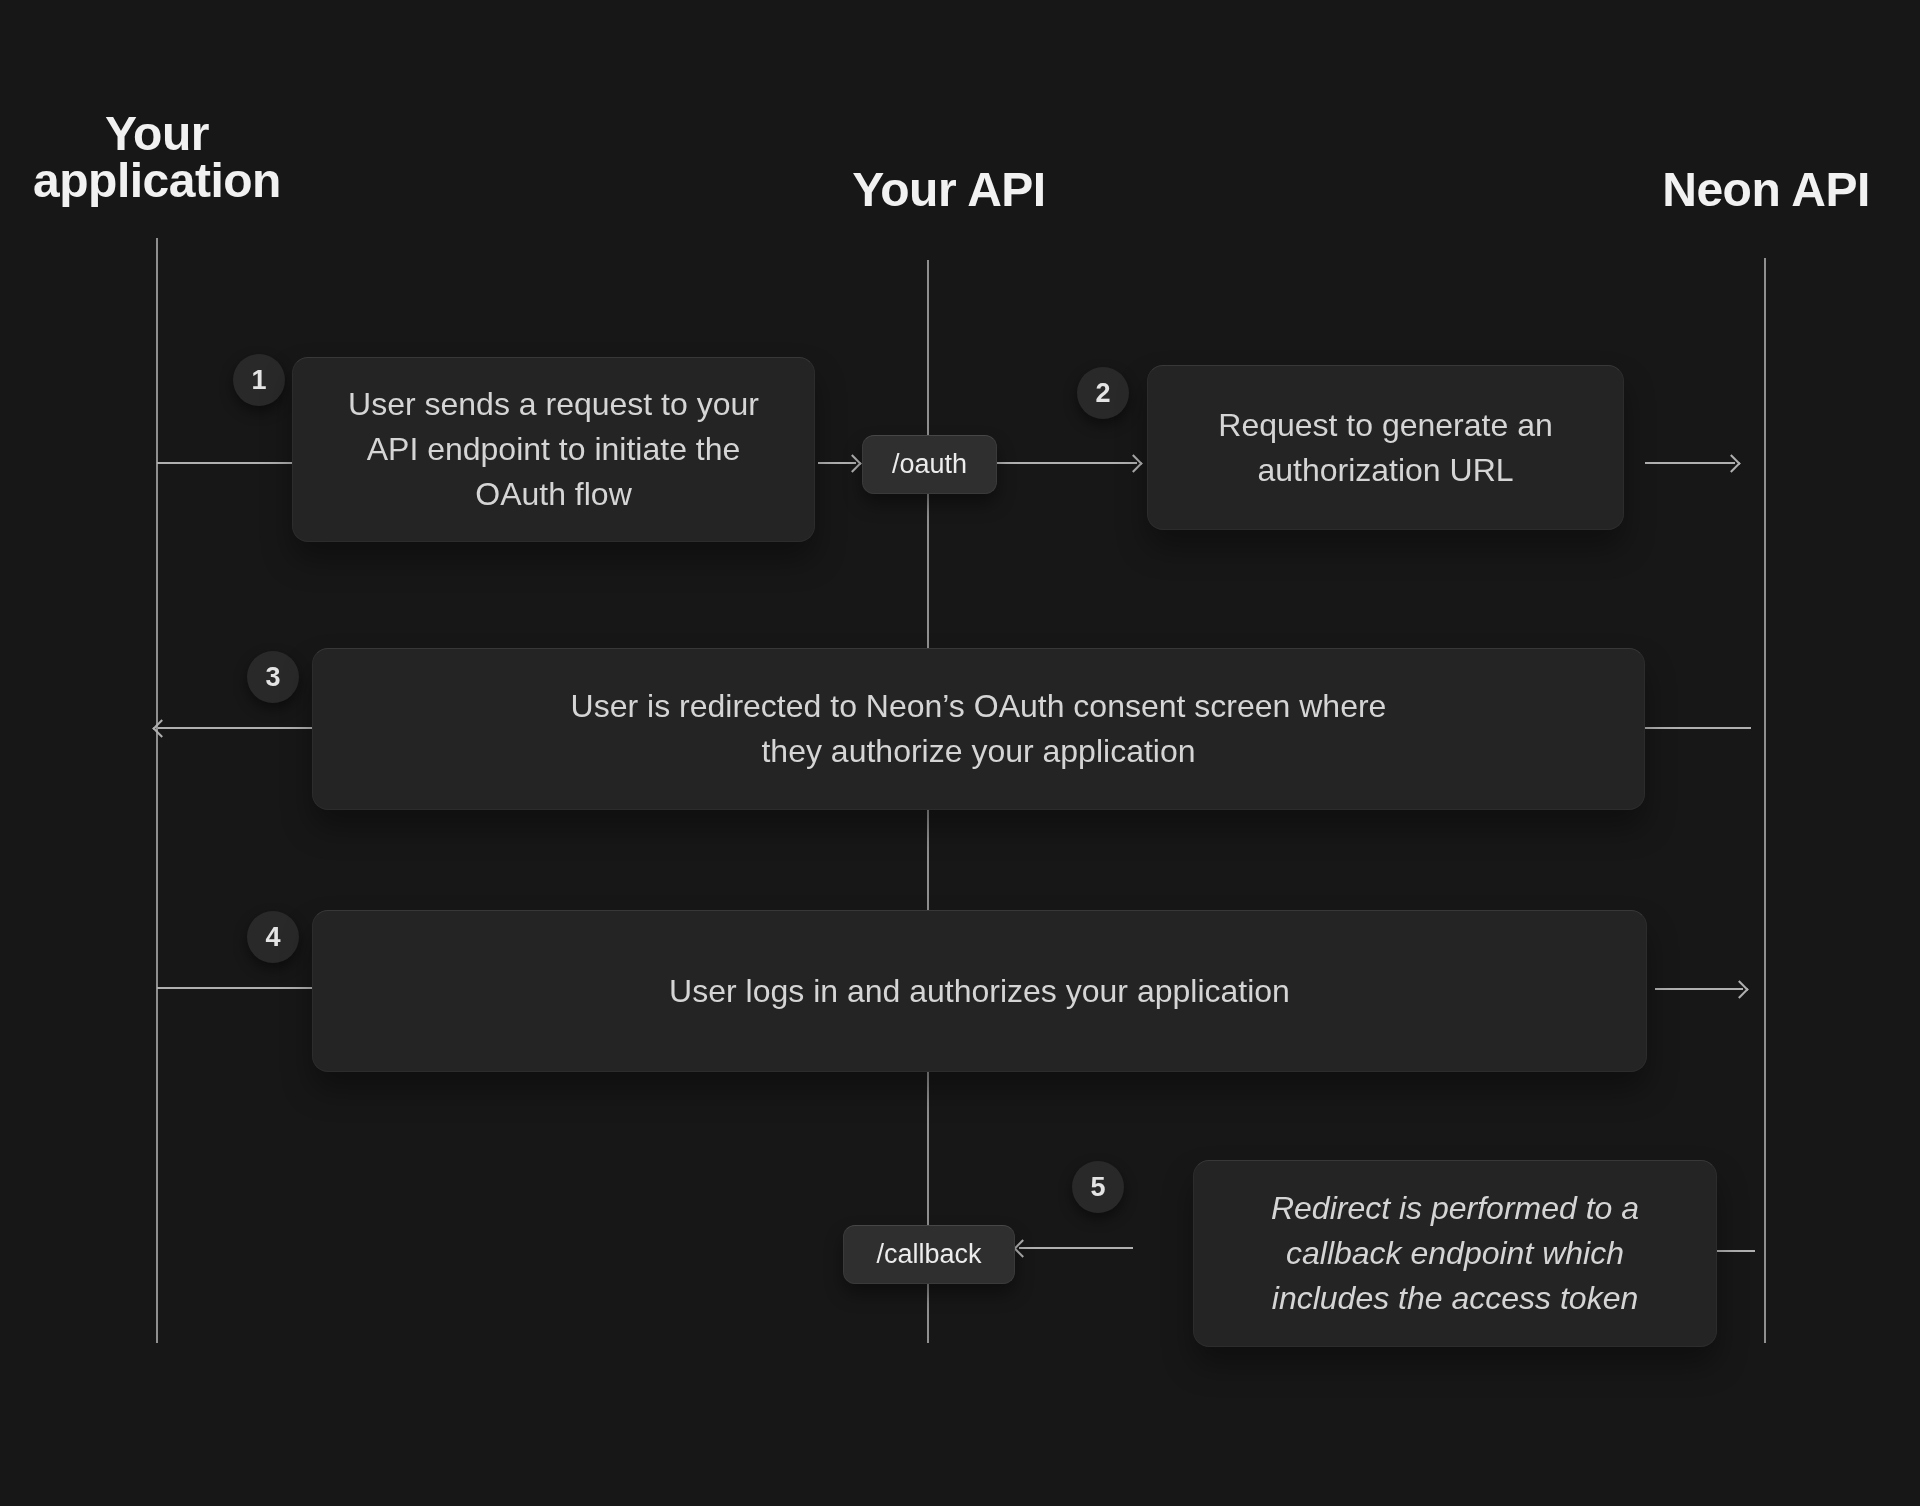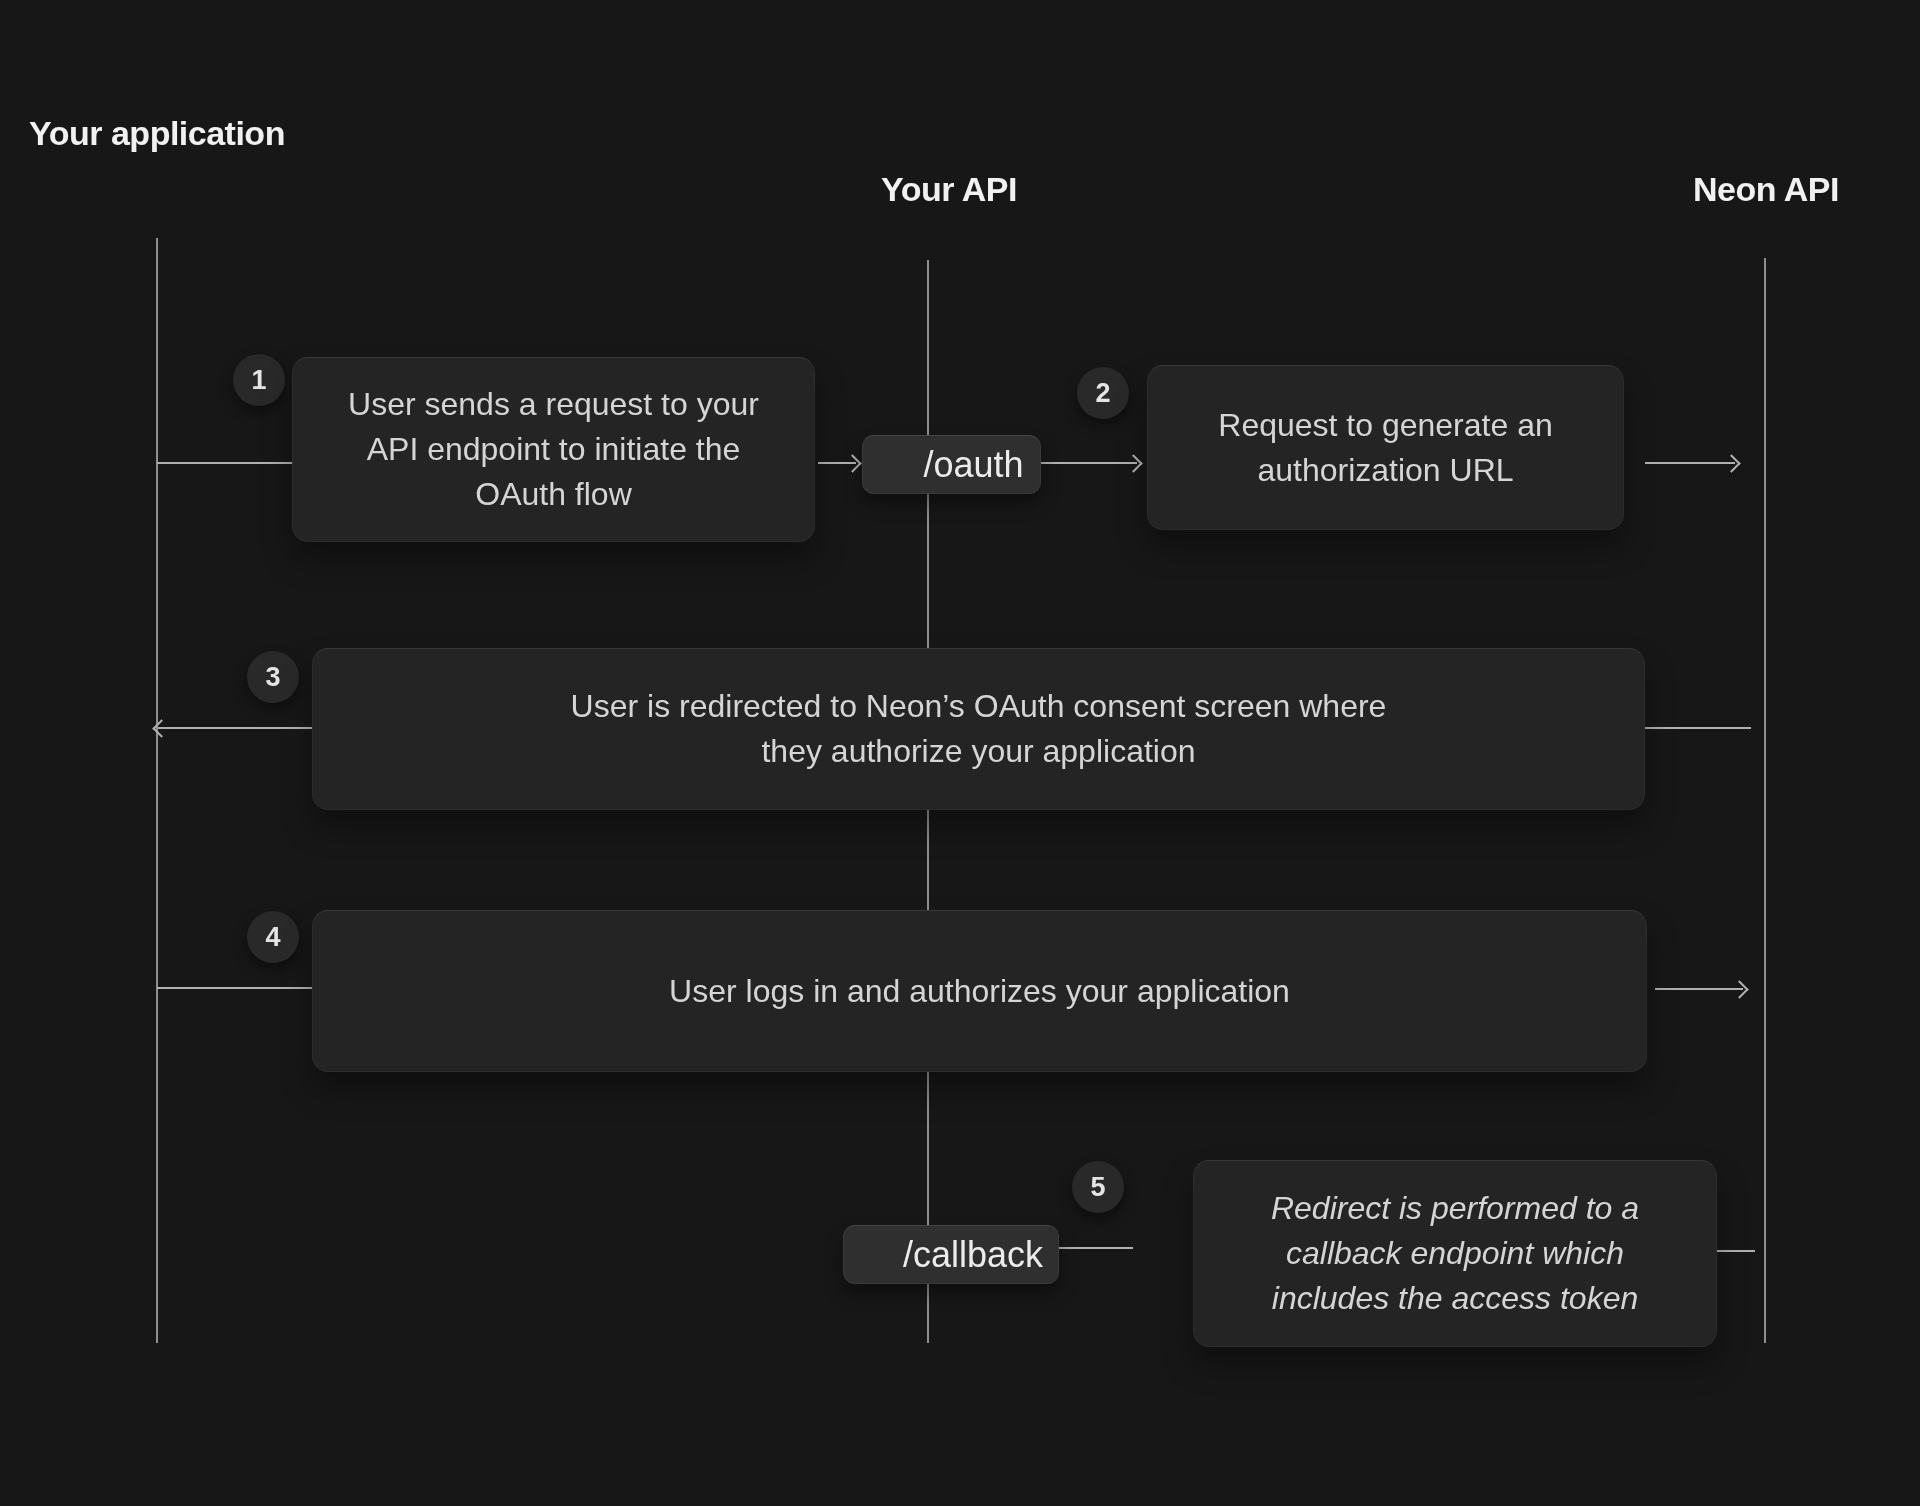--- a/index.html
+++ b/index.html
@@ -8,21 +8,21 @@
   }
   html,body{margin:0;padding:0;background:var(--bg);}
   .canvas{
     position:relative; width:1920px; height:1506px; background:var(--bg);
     overflow:hidden; font-family:"Liberation Sans","DejaVu Sans",sans-serif;
     -webkit-font-smoothing:antialiased;
   }
   
   .hdr{
     position:absolute; transform:translateX(-50%); color:var(--heading);
-    font-weight:700; font-size:34px; line-height:47px; text-align:center;
+    font-weight:700; font-size:48px; line-height:47px; text-align:center;
     white-space:nowrap; letter-spacing:-0.5px;
   }
   .h-app{left:157px; top:110px; white-space:normal; width:260px;}
   .h-api{left:928px; top:166px;margin-left:21px;}
   .h-neon{left:1766px; top:166px;}
   
   .lifeline{position:absolute; width:2px; background:var(--lifeline);}
   .ll-app{left:156px; top:238px; height:1105px;}
   .ll-api{left:927px; top:260px; height:1083px;}
   .ll-neon{left:1764px; top:258px; height:1085px;}
@@ -63,24 +63,23 @@
   }
   .box1{left:292px;  top:357px;  width:521px;  height:183px;}
   .box2{left:1147px; top:365px;  width:475px;  height:163px;}
   .box3{left:312px;  top:648px;  width:1331px; height:160px;}
   .box4{left:312px;  top:910px;  width:1333px; height:160px;}
   .box5{left:1193px; top:1160px; width:522px;  height:185px;font-style:italic;}
   
   .pill{
     position:absolute; background:var(--pill);
     border:1px solid #3a3a3a; border-top-color:#474747; border-radius:12px;
-    color:#ececec; font-size:36px;
+    color:#ececec; font-size:27px;
     display:flex; align-items:center; justify-content:center;
     box-shadow:0 10px 18px rgba(0,0,0,.4);
-    padding-left:44px;
   }
   .pill-oauth{left:862px; top:435px; width:133px; height:57px;}
   .pill-callback{left:843px; top:1218px; width:170px; height:57px;margin-top:7px;}
 </style>
 </head>
 <body>
 
 <div class="canvas">
 
   <div class="hdr h-app">Your application</div>

